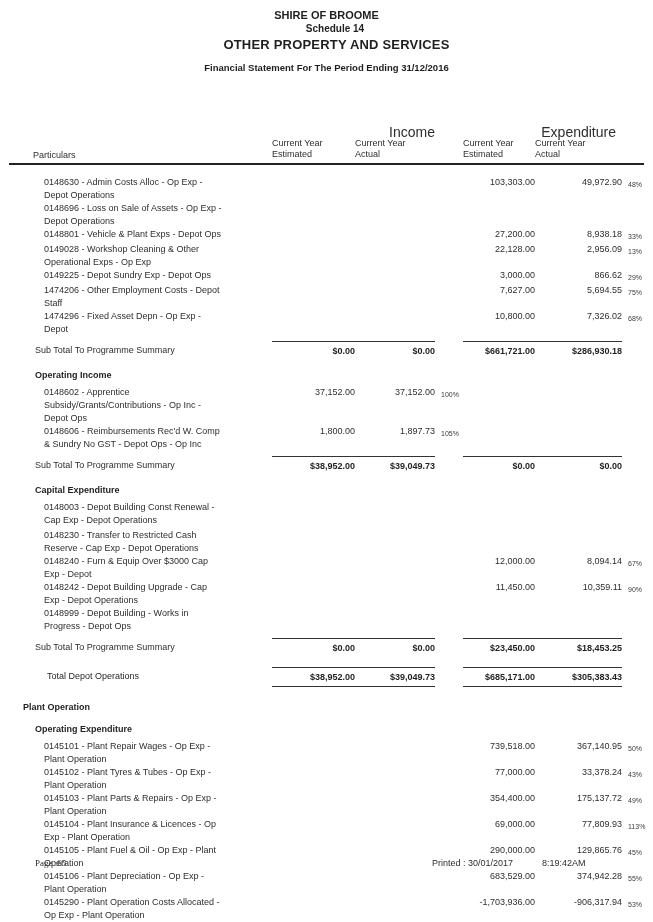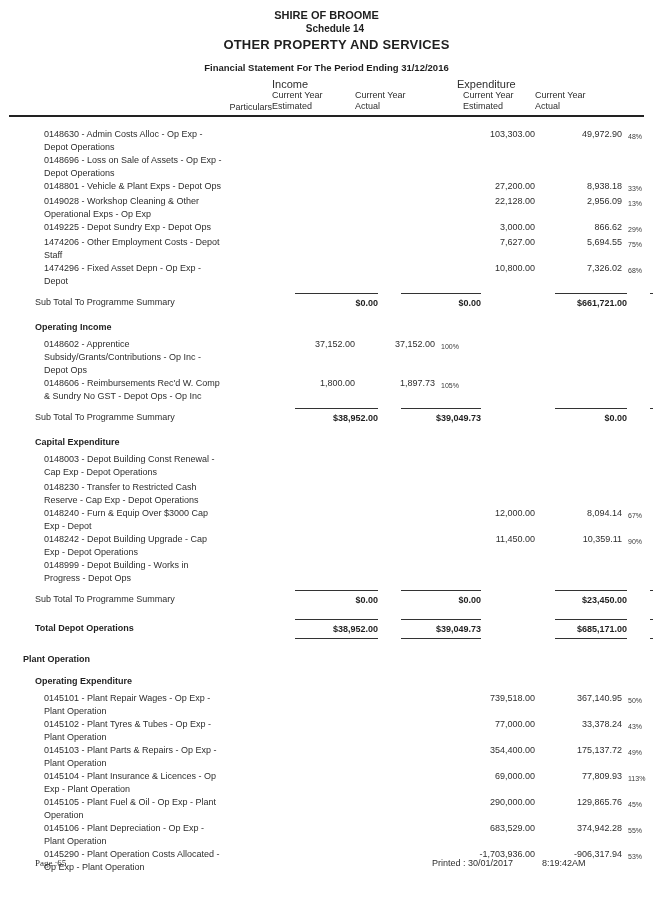--- a/index.html
+++ b/index.html
@@ -14,42 +14,42 @@
   }
   .doc-header{text-align:center;padding-top:9px;color:#1f1f1f;}
   .h-org{font-size:11px;font-weight:bold;}
   .h-sched{font-size:10px;font-weight:bold;margin-top:2px;margin-left:17px;}
   .h-title{font-size:13px;font-weight:bold;margin-top:3px;letter-spacing:.2px;padding-left:20px;}
   .h-sub{font-size:9.5px;font-weight:bold;margin-top:10px;}
 
   .grid{display:grid;grid-template-columns:272px 83px 80px 28px 72px 87px 31px;}
 
   .col-header{margin-top:5px;}
-  .group-label{grid-column:span 2;text-align:left;font-size:11px;line-height:12px;}
+  .group-label{grid-column:span 2;text-align:right;font-size:14px;line-height:12px;margin-top:48px;}
   .group-exp{position:relative;left:-6px;}
   .ch-cell{text-align:left;font-size:9px;line-height:11px;}
   .ch-est{padding-right:18px;}
   .ch-act{padding-right:12px;}
-  .ch-part{align-self:end;padding-left:25px;font-size:9px;text-align:right;}
+  .ch-part{align-self:end;padding-left:33px;font-size:9px;}
   .header-rule{border-bottom:2.5px solid #222;margin:3px 9px 0 9px;}
 
   .tbody{padding-top:11px;}
   .row{line-height:13px;}
   .c-num{text-align:right;}
   .c-pct{font-size:7px;padding:2px 0 0 6px;color:#3a3a3a;}
   .acct-line{white-space:pre;height:13px;}
   .account .c-label{padding-left:44px;}
   .section .c-label{padding-left:23px;font-weight:bold;color:#1f1f1f;}
   .subsection .c-label{padding-left:35px;font-weight:bold;color:#1f1f1f;}
   .section{margin-top:14px;margin-bottom:3px;}
   .subsection{margin-top:9px;margin-bottom:4px;}
-  .subtotal,.total{margin-top:5px;margin-bottom:5px;gap:23px;}
+  .subtotal,.total{margin-top:5px;margin-bottom:5px;}
   .total{margin-top:10px;margin-bottom:7px;}
   .subtotal .c-label,.total .c-label{padding-left:35px;padding-top:3px;}
-  .total .c-label{font-weight:bold;color:#1f1f1f;}
+  .total .c-label{font-weight:normal;color:#1f1f1f;margin-left:12px;}
   .subtotal .c-num,.total .c-num{font-weight:bold;color:#1f1f1f;}
   .cell{padding-top:3px;padding-bottom:2px;}
   .subtotal .line{border-top:1.5px solid #333;}
   .total .line{border-top:1.5px solid #333;border-bottom:1.5px solid #333;}
 
   .footer{position:absolute;top:858px;left:0;width:653px;height:14px;font-size:9px;}
   .footer span{position:absolute;white-space:nowrap;}
   .f-page{left:35px;font-family:Liberation Serif, serif;}
   .f-printed{left:432px;}
   .f-date{left:468px;}

